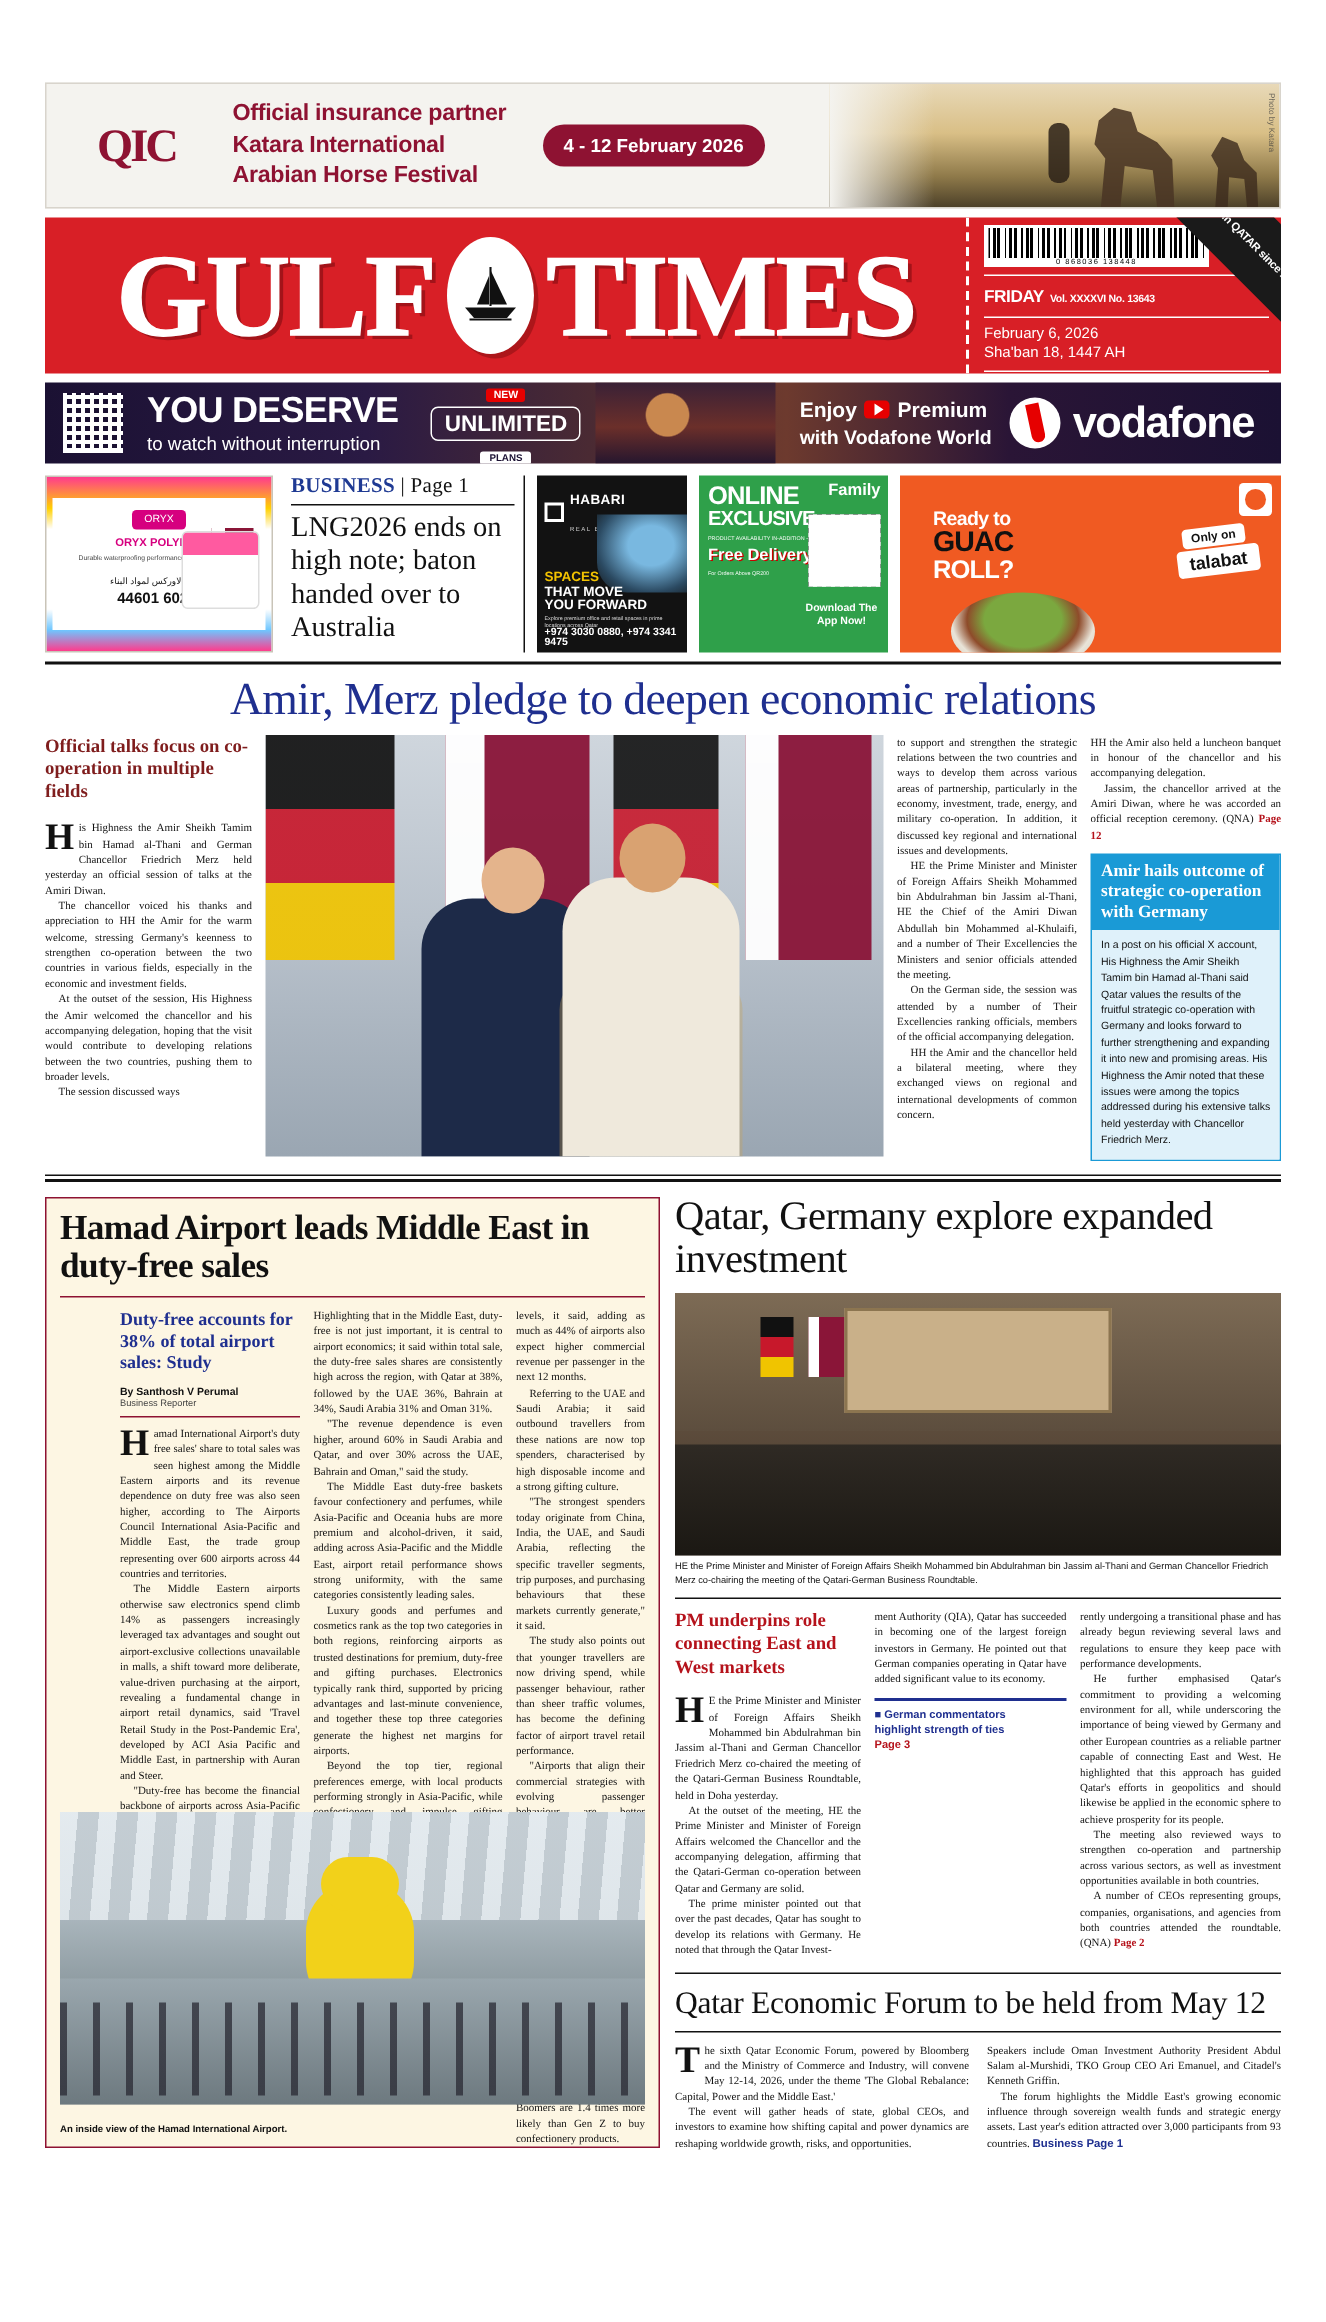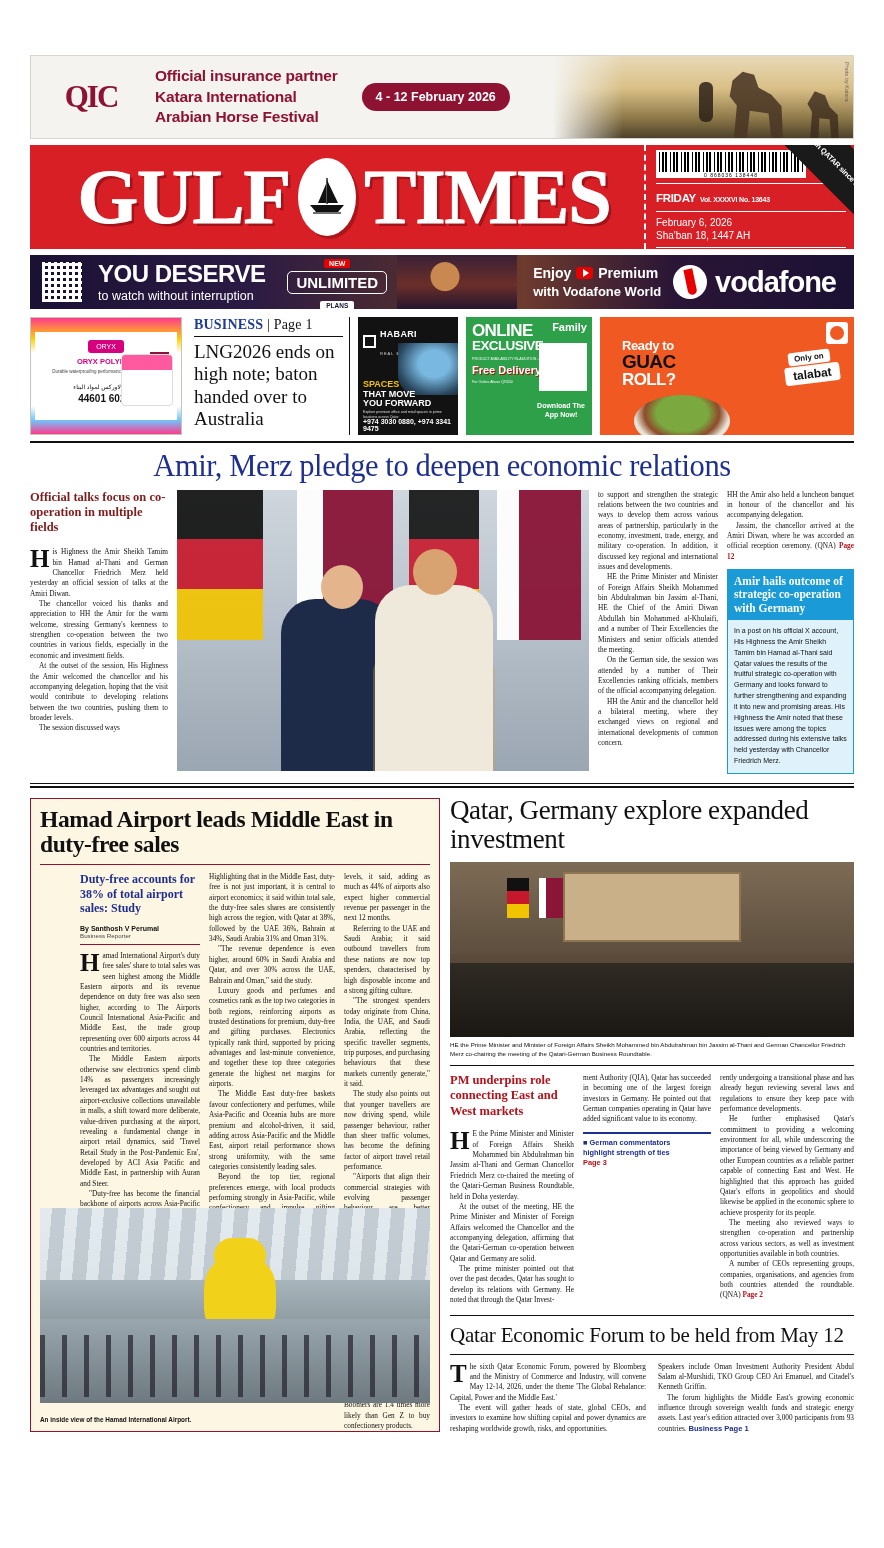--- a/index.html
+++ b/index.html
@@ -491,22 +491,22 @@
           <div class="bodytext">
             <p class="first dropcap">Hamad International Airport's duty free sales' share to total sales was seen highest among the Middle Eastern airports and its revenue dependence on duty free was also seen higher, according to The Airports Council International Asia-Pacific and Middle East, the trade group representing over 600 airports across 44 countries and territories.</p>
             <p>The Middle Eastern airports otherwise saw electronics spend climb 14% as passengers increasingly leveraged tax advantages and sought out airport-exclusive collections unavailable in malls, a shift toward more deliberate, value-driven purchasing at the airport, revealing a fundamental change in airport retail dynamics, said 'Travel Retail Study in the Post-Pandemic Era', developed by ACI Asia Pacific and Middle East, in partnership with Auran and Steer.</p>
             <p>"Duty-free has become the financial backbone of airports across Asia-Pacific and the Middle East, delivering a significant share of retail revenue and driving commercial performance at major hub," it said.</p>
           </div>
         </div>
         <div class="air-c2">
           <div class="bodytext">
             <p class="first">Highlighting that in the Middle East, duty-free is not just important, it is central to airport economics; it said within total sale, the duty-free sales shares are consistently high across the region, with Qatar at 38%, followed by the UAE 36%, Bahrain at 34%, Saudi Arabia 31% and Oman 31%.</p>
             <p>"The revenue dependence is even higher, around 60% in Saudi Arabia and Qatar, and over 30% across the UAE, Bahrain and Oman," said the study.</p>
+            <p>The Middle East duty-free baskets favour confectionery and perfumes, while Asia-Pacific and Oceania hubs are more premium and alcohol-driven, it said, adding across Asia-Pacific and the Middle East, airport retail performance shows strong uniformity, with the same categories consistently leading sales.</p>
             <p>Luxury goods and perfumes and cosmetics rank as the top two categories in both regions, reinforcing airports as trusted destinations for premium, duty-free and gifting purchases. Electronics typically rank third, supported by pricing advantages and last-minute convenience, and together these top three categories generate the highest net margins for airports.</p>
-            <p>The Middle East duty-free baskets favour confectionery and perfumes, while Asia-Pacific and Oceania hubs are more premium and alcohol-driven, it said, adding across Asia-Pacific and the Middle East, airport retail performance shows strong uniformity, with the same categories consistently leading sales.</p>
             <p>Beyond the top tier, regional preferences emerge, with local products performing strongly in Asia-Pacific, while confectionery and impulse gifting categories show greater strength in the Middle East.</p>
             <p>As much as 38% of responding airports held their commercial revenue is now stronger than 2019</p>
           </div>
         </div>
         <div class="air-c3">
           <div class="bodytext">
             <p class="first">levels, it said, adding as much as 44% of airports also expect higher commercial revenue per passenger in the next 12 months.</p>
             <p>Referring to the UAE and Saudi Arabia; it said outbound travellers from these nations are now top spenders, characterised by high disposable income and a strong gifting culture.</p>
             <p>"The strongest spenders today originate from China, India, the UAE, and Saudi Arabia, reflecting the specific traveller segments, trip purposes, and purchasing behaviours that these markets currently generate," it said.</p>
             <p>The study also points out that younger travellers are now driving spend, while passenger behaviour, rather than sheer traffic volumes, has become the defining factor of airport travel retail performance.</p>

